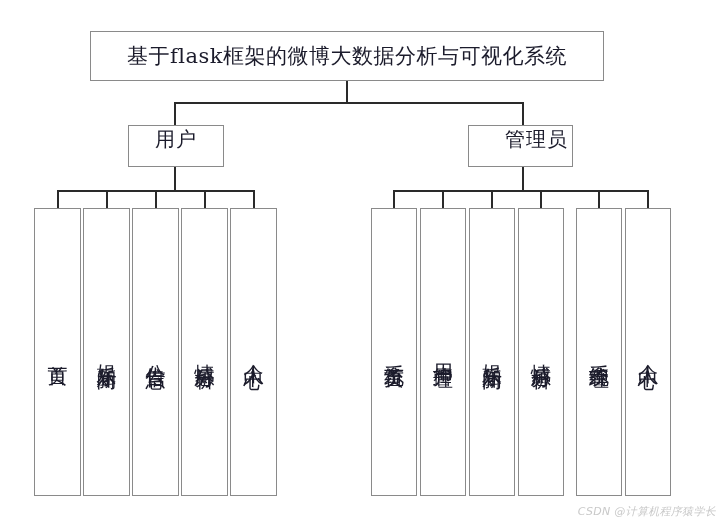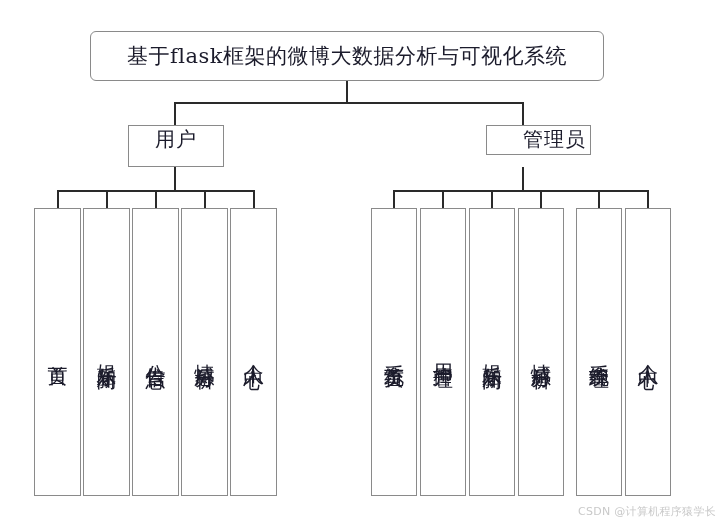--- a/index.html
+++ b/index.html
@@ -68,43 +68,44 @@
   
   #watermark {
     position: absolute;
     right: 8px;
     bottom: 3px;
     font-family: "DejaVu Sans", "Liberation Sans", sans-serif;
     font-size: 11px;
     color: #c9c9c9;
     white-space: nowrap;
     letter-spacing: 0.3px;
+    font-style: italic;
   }
 </style>
 </head>
 <body>
 
 <div id="canvas">
 
-  <div class="box title-box" style="left:90px; top:31px; width:514px; height:50px;border-radius:6px;">
+  <div class="box title-box" style="left:90px; top:31px; width:514px; height:50px;">
     <span>基于flask框架的微博大数据分析与可视化系统</span>
   </div>
 
   <div class="conn v" style="left:346px; top:81px; width:2px; height:22px;"></div>
 
   <div class="conn h" style="left:175px; top:102px; width:348px; height:2px;"></div>
 
   <div class="conn v" style="left:174px; top:102px; width:2px; height:24px;"></div>
   <div class="conn v" style="left:522px; top:102px; width:2px; height:24px;"></div>
 
   <div class="box level2-box" style="left:128px; top:125px; width:96px; height:42px;">
     <span>用户</span>
   </div>
 
-  <div class="box level2-box" style="left:486px; top:125px; width:105px; height:30px;padding-left:32px;">
+  <div class="box level2-box" style="left:468px; top:125px; width:105px; height:42px;padding-left:32px;">
     <span>管理员</span>
   </div>
 
   <div class="conn v" style="left:174px; top:167px; width:2px; height:24px;"></div>
   <div class="conn h" style="left:58px; top:190px; width:196px; height:2px;"></div>
 
   <div class="conn v" style="left:57px;  top:190px; width:2px; height:18px;"></div>
   <div class="conn v" style="left:106px; top:190px; width:2px; height:18px;"></div>
   <div class="conn v" style="left:155px; top:190px; width:2px; height:18px;"></div>
   <div class="conn v" style="left:204px; top:190px; width:2px; height:18px;"></div>

